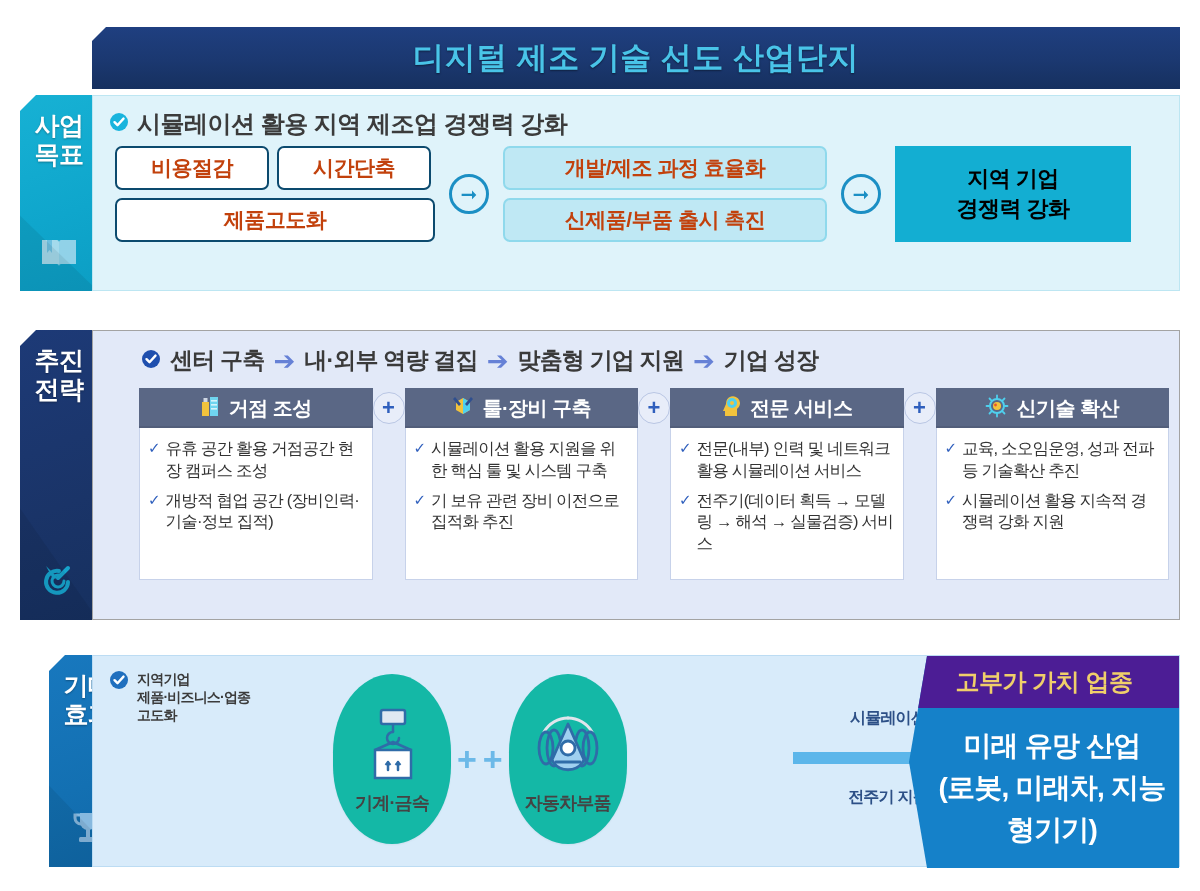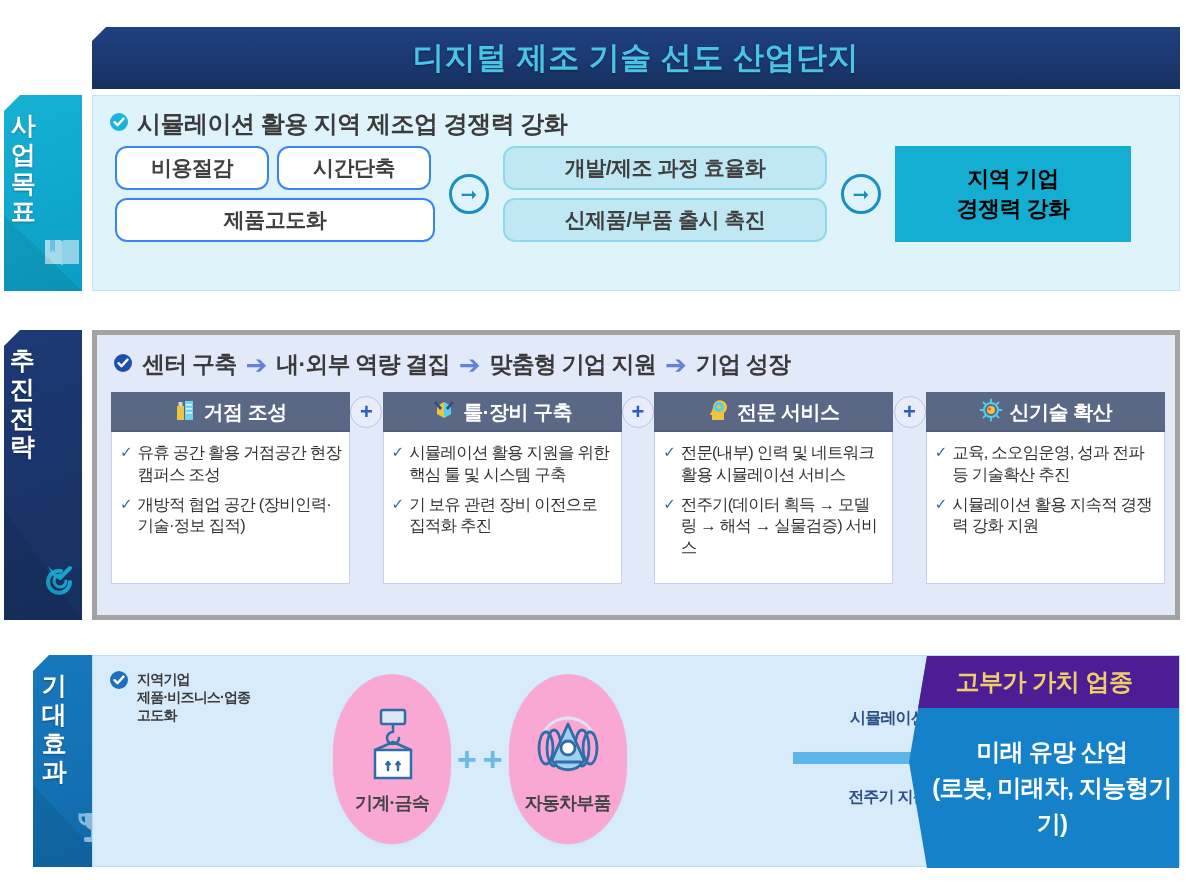--- a/index.html
+++ b/index.html
@@ -20,23 +20,23 @@
     box-shadow:0 2px 3px rgba(0,0,0,.25);
   }
   .title-text{
     color:#49c4e8;font-size:31px;font-weight:bold;letter-spacing:.5px;
     text-shadow:0 1px 2px rgba(0,0,0,.45);
   }
 
   
   .section{position:absolute;}
   .side-tab{
-    position:absolute;left:4px;width:78px;
+    position:absolute;left:20px;width:78px;
     clip-path:polygon(16px 0, 100% 0, 100% 100%, 0 100%, 0 16px);
-    display:flex;
+    display:flex;flex-direction:column;align-items:center;
     box-shadow:2px 2px 3px rgba(0,0,0,.18);
     overflow:hidden;
   }
   .side-tab .tab-label{
     margin-top:16px;color:#ffffff;font-size:25px;font-weight:bold;
     line-height:1.15;text-align:center;letter-spacing:-.5px;
     text-shadow:0 1px 2px rgba(0,0,0,.3);
   }
   .side-tab .tab-icon{
     margin-top:auto;margin-bottom:16px;opacity:.85;
@@ -55,23 +55,23 @@
   #sec1 .side-tab{top:0;height:196px;background:linear-gradient(160deg,#17b1d4 0%,#0fa6cc 60%,#0c9ec4 100%);}
   #sec1 .panel{top:0;width:1088px;height:196px;background:#dff3fa;border:1px solid #bde6f2;box-sizing:border-box;}
 
   .goal-head{display:flex;align-items:center;gap:8px;padding:12px 0 0 16px;}
   .goal-head-text{font-size:24px;font-weight:bold;color:#3b3b3b;letter-spacing:-.5px;}
 
   .goal-row{display:flex;align-items:center;padding:6px 0 0 22px;gap:14px;}
   .goal-grid-left{display:flex;flex-direction:column;gap:8px;}
   .goal-grid-left .r{display:flex;gap:8px;}
   .gbox{
-    background:#ffffff;border:2px solid #3b82f6;border-radius:12px;
+    background:#ffffff;border:2px solid #0c4a6e;border-radius:7px;
     display:flex;align-items:center;justify-content:center;
-    font-size:21px;font-weight:bold;color:#404040;height:40px;letter-spacing:-.5px;
+    font-size:21px;font-weight:bold;color:#c2410c;height:40px;letter-spacing:-.5px;
   }
   .gbox.w1{width:150px;}
   .gbox.wide{width:316px;}
   .gbox.mid{width:320px;background:#bfe8f4;border-color:#8fd9ec;}
 
   .goal-grid-mid{display:flex;flex-direction:column;gap:8px;}
 
   .arrow-circle{
     width:34px;height:34px;border-radius:50%;
     border:3px solid #1b8fc4;color:#1b8fc4;
@@ -81,21 +81,21 @@
   }
   .result-box{
     width:236px;height:96px;background:#13aed2;
     display:flex;flex-direction:column;align-items:center;justify-content:center;
     color:#000000;font-size:22px;font-weight:bold;line-height:1.35;letter-spacing:-.5px;
   }
 
   
   #sec2{left:0;top:330px;width:1200px;height:300px;}
   #sec2 .side-tab{top:0;height:290px;background:linear-gradient(160deg,#1d3a77 0%,#1a3468 60%,#16305f 100%);}
-  #sec2 .panel{top:0;width:1088px;height:290px;background:#e2e9f8;border:5px solid #a3a3a3;box-sizing:border-box;}
+  #sec2 .panel{top:0;width:1088px;height:290px;background:#e2e9f8;border:1px solid #a3a3a3;box-sizing:border-box;padding-left:32px;}
 
   .flow-line{display:flex;align-items:center;gap:9px;padding:14px 0 0 16px;}
   .flow-text{font-size:23px;font-weight:bold;color:#3a3a3a;letter-spacing:-.8px;}
   .flow-arrow{color:#6681d6;font-size:26px;font-weight:bold;line-height:1;}
 
   .cols{display:flex;padding:12px 10px 0 14px;gap:0;position:relative;}
   .col{width:252px;display:flex;flex-direction:column;}
   .col-head{
     height:40px;background:#5a6785;color:#ffffff;
     display:flex;align-items:center;justify-content:center;gap:7px;
@@ -122,21 +122,21 @@
   
   #sec3{left:0;top:655px;width:1200px;height:230px;}
   #sec3 .side-tab{top:0;height:212px;background:linear-gradient(160deg,#1878be 0%,#1370b2 60%,#1068a8 100%);margin-left:29px;}
   #sec3 .panel{top:0;width:1088px;height:212px;background:#d8ebfa;border:1px solid #bcdcf3;box-sizing:border-box;}
 
   .eff-head{display:flex;align-items:flex-start;gap:8px;padding:14px 0 0 16px;position:absolute;}
   .eff-head-text{font-size:14px;font-weight:bold;color:#3b3b3b;line-height:1.3;letter-spacing:-.8px;}
 
   .ind-row{position:absolute;left:240px;top:18px;display:flex;align-items:center;gap:6px;}
   .ind{
-    width:118px;height:170px;background:#f9a8d4;border-radius:50%/46%;
+    width:118px;height:170px;background:#14b8a6;border-radius:50%/46%;
     display:flex;flex-direction:column;align-items:center;justify-content:center;
     box-shadow:0 1px 2px rgba(0,0,0,.05);
   }
   .ind-icon{height:86px;display:flex;align-items:center;justify-content:center;}
   .ind-label{font-size:18px;font-weight:bold;color:#444;margin-top:2px;letter-spacing:-.8px;}
   .ind-plus{color:#6cb9e8;font-size:34px;font-weight:bold;line-height:1;}
 
   .sim-arrow{position:absolute;left:700px;top:52px;width:190px;height:100px;}
   .sim-lbl{
     position:absolute;width:100%;text-align:center;
@@ -156,21 +156,21 @@
     clip-path:polygon(18px 0, 100% 0, 100% 100%, 18px 100%, 0 50%);
     background:#1581c9;display:flex;flex-direction:column;
   }
   .future-head{
     height:52px;background:#4c1d95;color:#f0cf6a;
     display:flex;align-items:center;justify-content:center;
     font-size:24px;font-weight:bold;letter-spacing:-.5px;
   }
   .future-body{
     flex:1;display:flex;flex-direction:column;align-items:center;justify-content:center;
-    color:#ffffff;font-size:24px;font-weight:bold;line-height:1.5;letter-spacing:-.8px;
+    color:#ffffff;font-size:28px;font-weight:bold;line-height:1.5;letter-spacing:-.8px;
     padding-left:16px;box-sizing:border-box;text-align:center;
   }
 </style>
 </head>
 <body>
 
 <div class="title-banner">
   <span class="title-text">디지털 제조 기술 선도 산업단지</span>
 </div>
 

